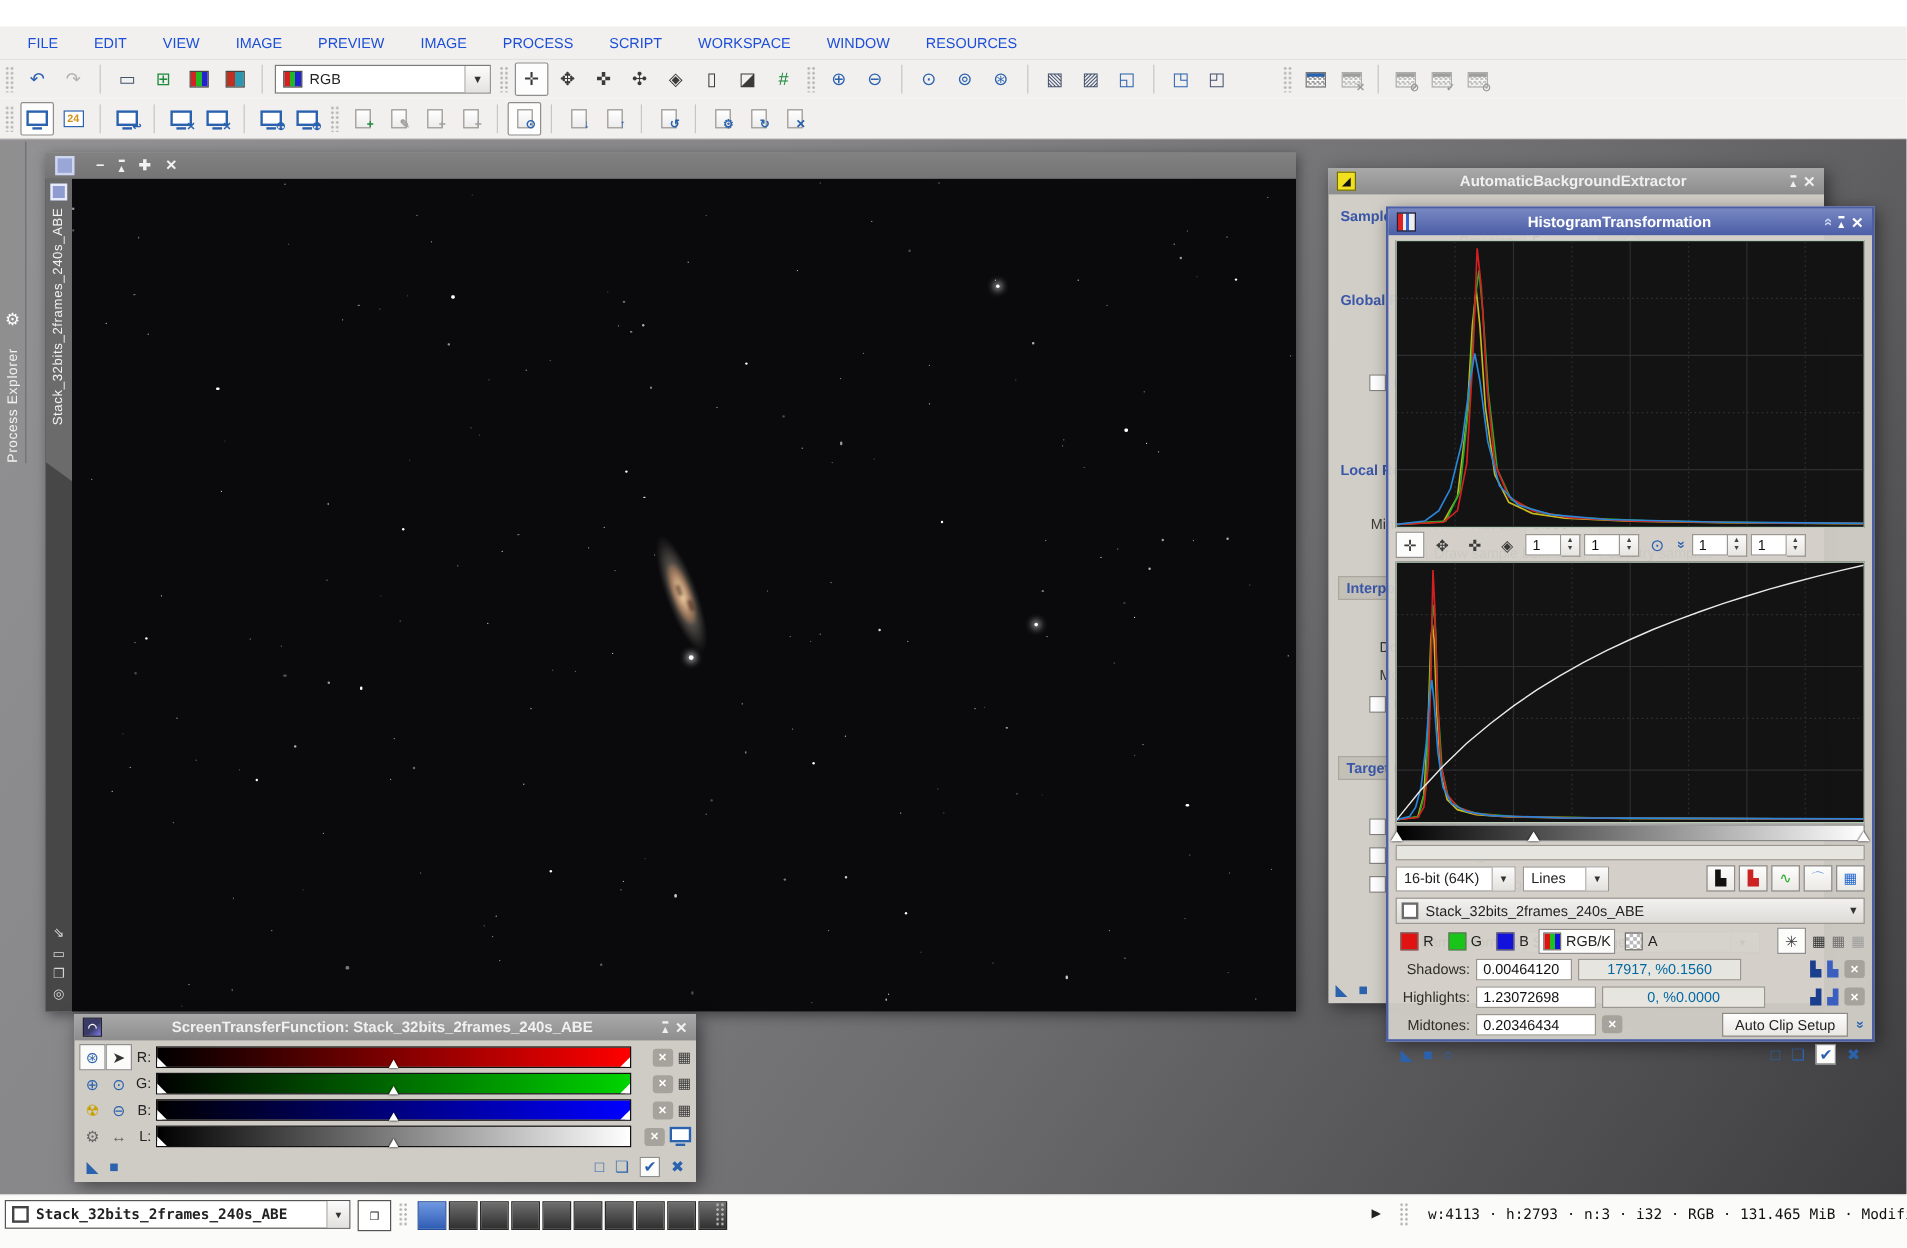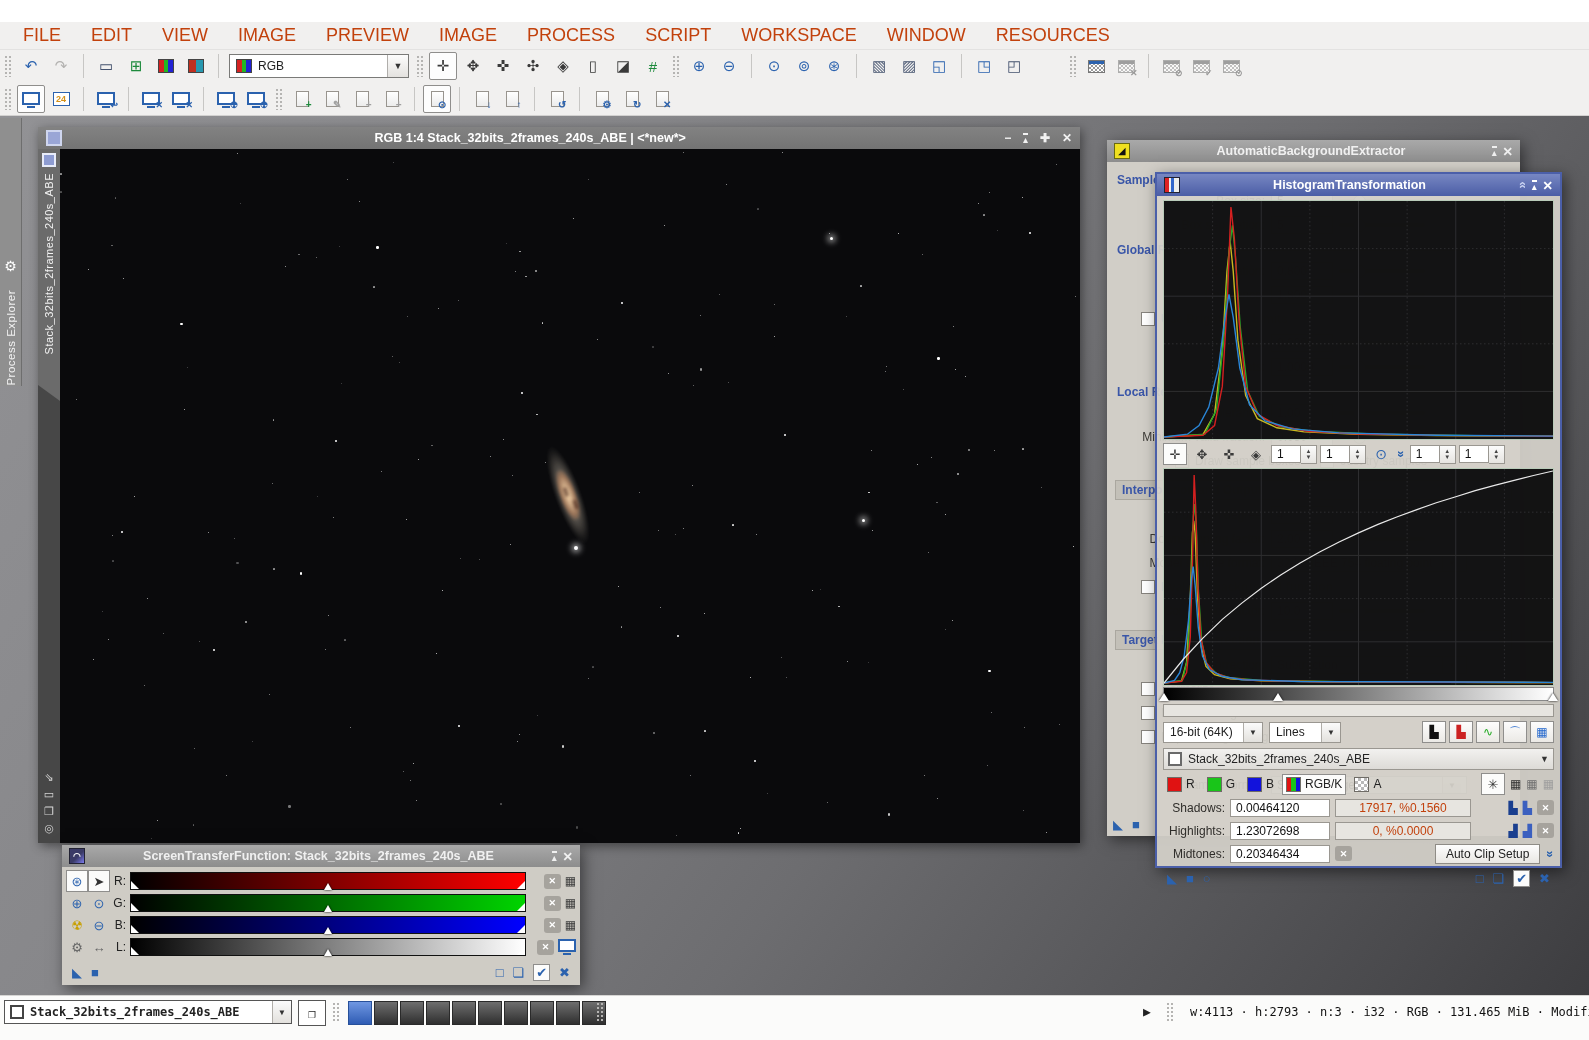--- a/index.html
+++ b/index.html
@@ -3,21 +3,21 @@
 <meta charset="utf-8">
 <style>
   html,body{margin:0;padding:0;background:#fff}
   #root{position:relative;width:1589px;height:1040px;overflow:hidden;
         font-family:"Liberation Sans",sans-serif;font-size:12px;color:#222;background:#fff}
   .abs{position:absolute}
   
   #titlebar{left:0;top:0;width:1589px;height:22px;background:#fff;display:flex;align-items:center;gap:6px;padding-left:6px;box-sizing:border-box}
   #applogo{width:11px;height:11px;transform:rotate(45deg);background:linear-gradient(135deg,#7b8fe0,#2b3f9e);border-radius:2px}
   #menubar{left:0;top:22px;width:1589px;height:28px;background:#f1f0ef;display:flex;align-items:center;padding-left:8px;box-sizing:border-box;border-bottom:1px solid #e3e2e1}
-  .menu-item{padding:5px 15px;font-size:18px;color:#c2410c;cursor:default}
+  .menu-item{padding:5px 15px;font-size:12px;color:#1d4ed8;cursor:default}
   .tbrow{left:0;width:1589px;background:#f1f0ef;display:flex;align-items:center;box-sizing:border-box}
   #toolbar1{top:50px;height:32px}
   #toolbar2{top:82px;height:34px;border-bottom:1px solid #d2d1d0}
   .tb-handle{width:8px;height:22px;margin:0 4px;background-image:radial-gradient(#b5b4b2 1px,transparent 1.2px);background-size:4px 4px}
   .tb-sep{width:1px;height:24px;background:#c7c6c4;margin:0 7px}
   .tb-btn{min-width:26px;height:26px;margin:0 1px;display:flex;align-items:center;justify-content:center;font-size:15px;color:#3a3a3a;border:1px solid transparent;border-radius:2px}
   .tb-btn.box{border:1px solid #8f8e8c;background:#fdfdfd}
   .c-blue{color:#2b62ae}.c-green{color:#1d8a3c}.c-dis{color:#b3b2b0}.c-ink{color:#44526e}
   .i-swatch{width:14px;height:12px;border:1px solid #444;background:linear-gradient(90deg,#d42222 0 33%,#22b822 33% 66%,#2222d4 66%)}
   .i-swatch2{width:14px;height:12px;border:1px solid #444;background:linear-gradient(90deg,#c03020 0 50%,#2898b0 50%)}
@@ -56,21 +56,21 @@
   
   .dlg{box-shadow:3px 4px 14px rgba(0,0,0,.5);box-sizing:border-box}
   .dlg-title{height:22px;display:flex;align-items:center;gap:6px;padding:0 7px;font-weight:bold;font-size:12.5px;white-space:nowrap}
   .dlg-title .t{flex:1;text-align:center;overflow:hidden}
   .gray-title{background:linear-gradient(#a9a9a9,#8d8d8d);color:#f0f0f0}
   .blue-title{background:linear-gradient(#7787c2,#4b5da6);color:#fff}
   .shade{display:inline-block;border-top:2px solid currentColor;font-size:9px;line-height:8px;padding-top:1px}
   .chevup{display:inline-block;transform:rotate(-90deg);font-weight:bold;color:#3a56a8}
   .chevdn{display:inline-block;transform:rotate(90deg);font-weight:bold;color:#2b62ae}
   .fld{background:#fff;border:1px solid #9a9791;height:18px;box-sizing:border-box;display:flex;align-items:center;padding:0 5px;font-size:12px;color:#111;white-space:nowrap}
-  .ro{background:#e7e5e0;justify-content:center;color:#c2410c}
+  .ro{background:#e7e5e0;justify-content:center;color:#0369a1}
   .btn{border:1px solid #8f8c86;background:linear-gradient(#fdfdfd,#e9e7e3);height:20px;display:flex;align-items:center;justify-content:center;padding:0 10px;box-sizing:border-box;font-size:12px}
   .rst{width:17px;height:15px;border-radius:3px;background:#a6a39d;color:#fff;font-size:9px;font-weight:bold;display:flex;align-items:center;justify-content:center}
   .cbx{width:12px;height:12px;border:1px solid #86837d;background:#fff;display:inline-block;flex:none}
   .spin{display:flex;align-items:stretch;height:19px}
   .spin .sv{width:30px}
   .spin .sa{width:15px;border:1px solid #9a9791;border-left:none;background:linear-gradient(#fbfbfb,#e6e4e0);display:flex;flex-direction:column;align-items:center;justify-content:center;font-size:6px;color:#444;line-height:6px}
   .ddbox{width:18px;align-self:stretch;margin-left:auto;border-left:1px solid #b0ada8;background:linear-gradient(#fbfbfb,#e3e1dd);display:flex;align-items:center;justify-content:center;font-size:8px;color:#333}
   
   #abewin{left:1107px;top:140px;width:413px;height:696px;background:#d1cec7}
   #abe-body{padding:4px 8px;font-size:12px;color:#3c3a36}
@@ -330,21 +330,20 @@
   <div class="abs" id="workspace"></div>
 
   <div class="abs" id="procexp">
     <span class="gear">⚙</span>
     <span class="vtext">Process Explorer</span>
   </div>
 
   <div class="abs" id="imagewin">
     <div class="iw-title">
       <span class="ticon"></span>
-      <span class="t">RGB 1:4 Stack_32bits_2frames_240s_ABE | &lt;*new*&gt;</span>
       <span class="winbtn">−</span>
       <span class="winbtn shade">▴</span>
       <span class="winbtn">✚</span>
       <span class="winbtn">✕</span>
     </div>
     <div id="iw-tabcol">
       <div id="iw-tab">
         <span class="ticon"></span>
         <span class="vtext" style="font-size:11px">Stack_32bits_2frames_240s_ABE</span>
       </div>
@@ -811,21 +810,21 @@
           </span>
         <span style="margin-left:auto;display:flex;gap:5px;align-items:center">
           <span class="mini-btn box">✳</span>
           <span class="gridic" style="color:#2e2e2e">▦</span>
           <span class="gridic" style="color:#6e6e6e">▦</span>
           <span class="gridic" style="color:#9e9e9e">▦</span>
         </span>
       </div>
       <div class="htrow">
         <span class="htlab">Shadows:</span>
-        <span class="fld" style="width:100px">0.00464120</span>
+        <span class="fld" style="width:80px">0.00464120</span>
         <span class="fld ro" style="width:136px">17917, %0.1560</span>
         <span style="margin-left:auto;display:flex;gap:5px;align-items:center">
           <span class="hico">▙</span>
           <span class="hico" style="color:#3a5fbf">▙</span>
           <span class="rst">✕</span>
         </span>
       </div>
       <div class="htrow">
         <span class="htlab">Highlights:</span>
         <span class="fld" style="width:100px">1.23072698</span>

